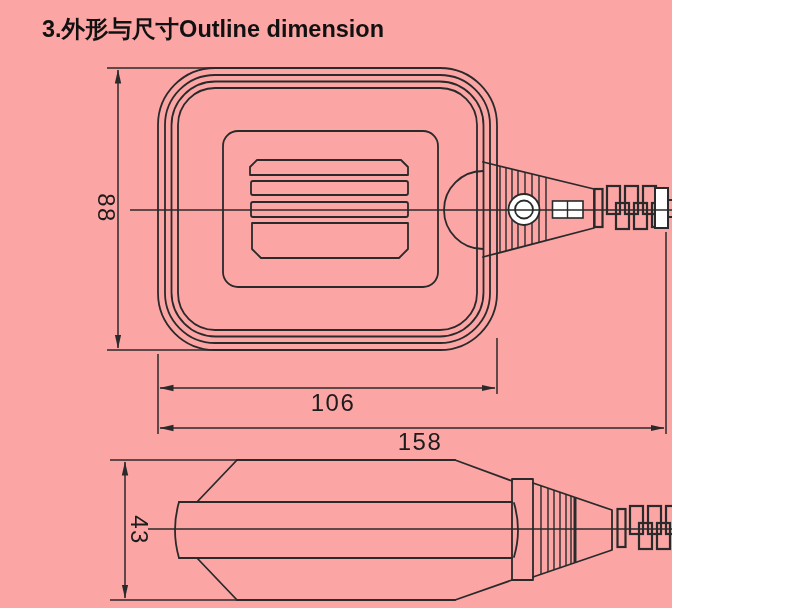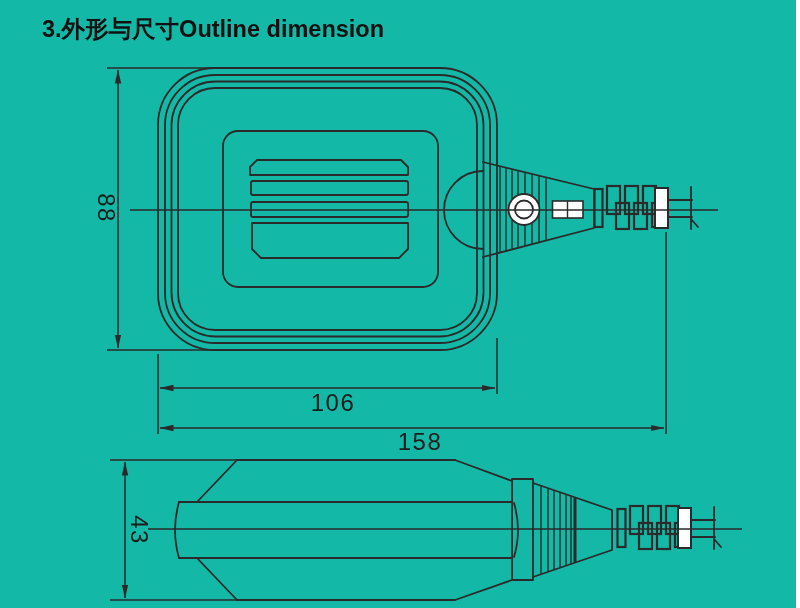--- a/index.html
+++ b/index.html
@@ -1,16 +1,16 @@
 <!DOCTYPE html>
 <html><head>
 <meta charset="utf-8">
 <style>
   html,body{margin:0;padding:0;background:#ffffff;}
-  .page{position:relative;width:796px;height:608px;background:#14b8a6;overflow:hidden;
+  .page{position:relative;width:672px;height:608px;background:#fca5a5;overflow:hidden;
         font-family:"Liberation Sans",sans-serif;}
   svg{position:absolute;left:0;top:0;}
   .title-text{font-family:"Liberation Sans",sans-serif;font-weight:bold;font-size:23.5px;fill:#111111;}
   .dim-text{font-family:"Liberation Sans",sans-serif;font-size:24px;fill:#1c1c1c;letter-spacing:1.5px;}
   .contour{stroke:#2a2a2a;stroke-width:1.8;fill:none;stroke-linejoin:round;stroke-linecap:round;}
   .thin{stroke:#2a2a2a;stroke-width:1.4;fill:none;}
   .dimline{stroke:#2a2a2a;stroke-width:1.5;fill:none;}
   .centerline{stroke:#2a2a2a;stroke-width:1.5;fill:none;}
   .meander{stroke:#2a2a2a;stroke-width:2.2;fill:none;stroke-linejoin:miter;}
   .whitefill{fill:#ffffff;stroke:#2a2a2a;}

